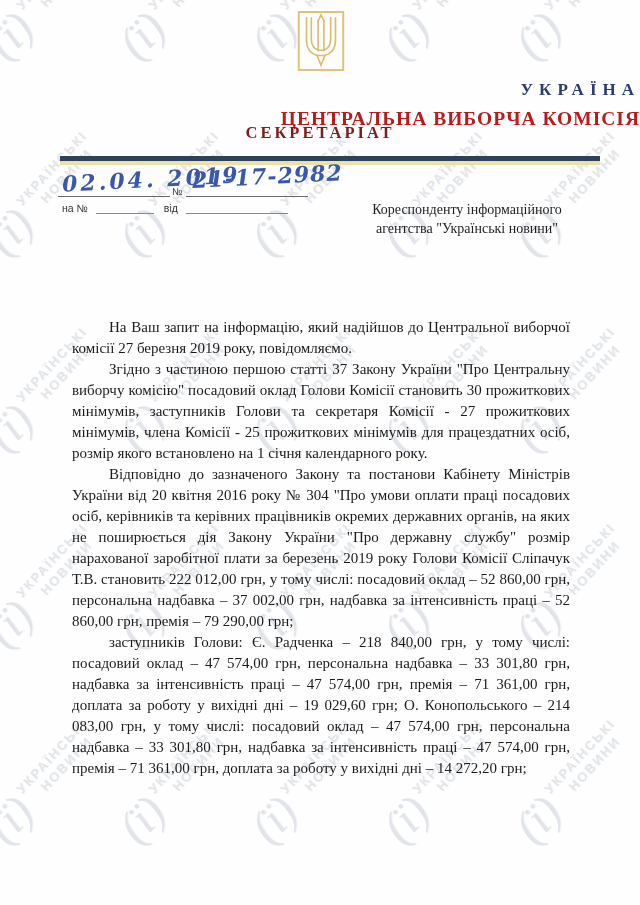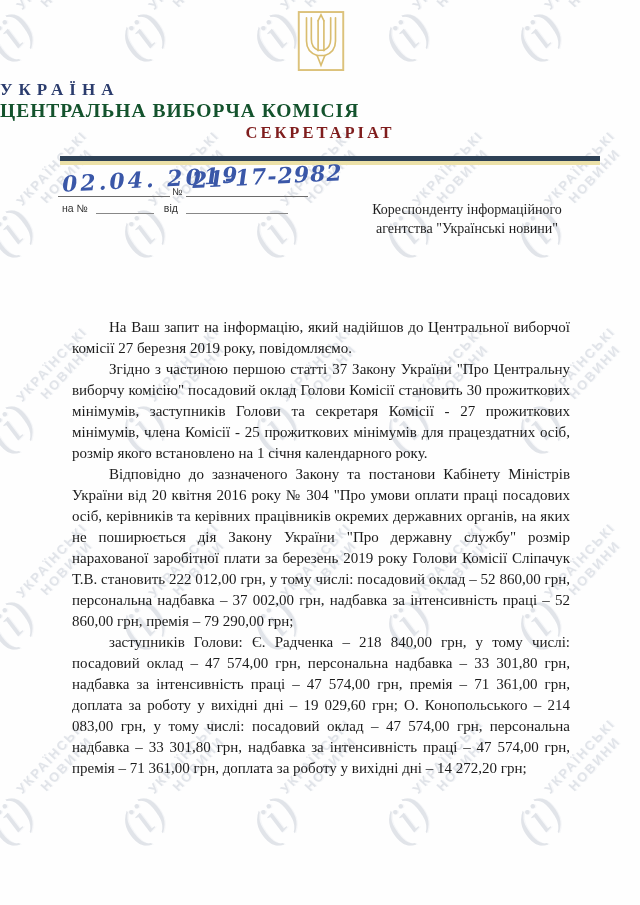--- a/index.html
+++ b/index.html
@@ -13,24 +13,24 @@
            transform:rotate(-47deg);color:#e1e4e9;
            font-family:"Liberation Sans",sans-serif;font-weight:bold;
            text-shadow:1px 1px 0 #f6f7f9;}
   .wm-logo{font-size:46px;font-style:italic;line-height:.9;transform:translateY(8px);
            font-family:"Liberation Serif",serif;font-weight:normal;}
   .wm-text{display:flex;flex-direction:column;font-size:13px;letter-spacing:2px;line-height:1.25;}
   .wm-l2{margin-left:18px;}
 
   
   .emblem{position:absolute;left:292px;top:10px;width:58px;height:64px;}
-  .t-country{position:absolute;top:80px;left:0;right:0;text-align:left;
+  .t-country{position:absolute;top:80px;left:0;right:0;text-align:right;
              font-weight:bold;font-size:17px;letter-spacing:6px;color:#2b3c6d;}
-  .t-org{position:absolute;top:100px;left:0;right:0;text-align:left;
-         font-weight:bold;font-size:19.5px;letter-spacing:1px;color:#14532d;}
+  .t-org{position:absolute;top:108px;left:0;right:0;text-align:right;
+         font-weight:bold;font-size:19.5px;letter-spacing:1px;color:#b91c1c;}
   .t-dept{position:absolute;top:123px;left:0;right:0;text-align:center;
           font-weight:bold;font-size:16.5px;letter-spacing:3px;color:#7f1d1d;}
   .addr-row{position:absolute;top:141px;left:62px;right:42px;display:flex;
             justify-content:space-between;font-family:"Liberation Sans",sans-serif;
             font-size:9.5px;color:#33427a;}
   .bar-navy{position:absolute;top:156px;left:60px;right:40px;height:5px;background:#2e4156;}
   .bar-gold{position:absolute;top:161px;left:60px;right:40px;height:4px;background:#ece1a8;}
 
   
   .hw{position:absolute;font-family:"DejaVu Serif",serif;font-style:italic;font-weight:bold;

